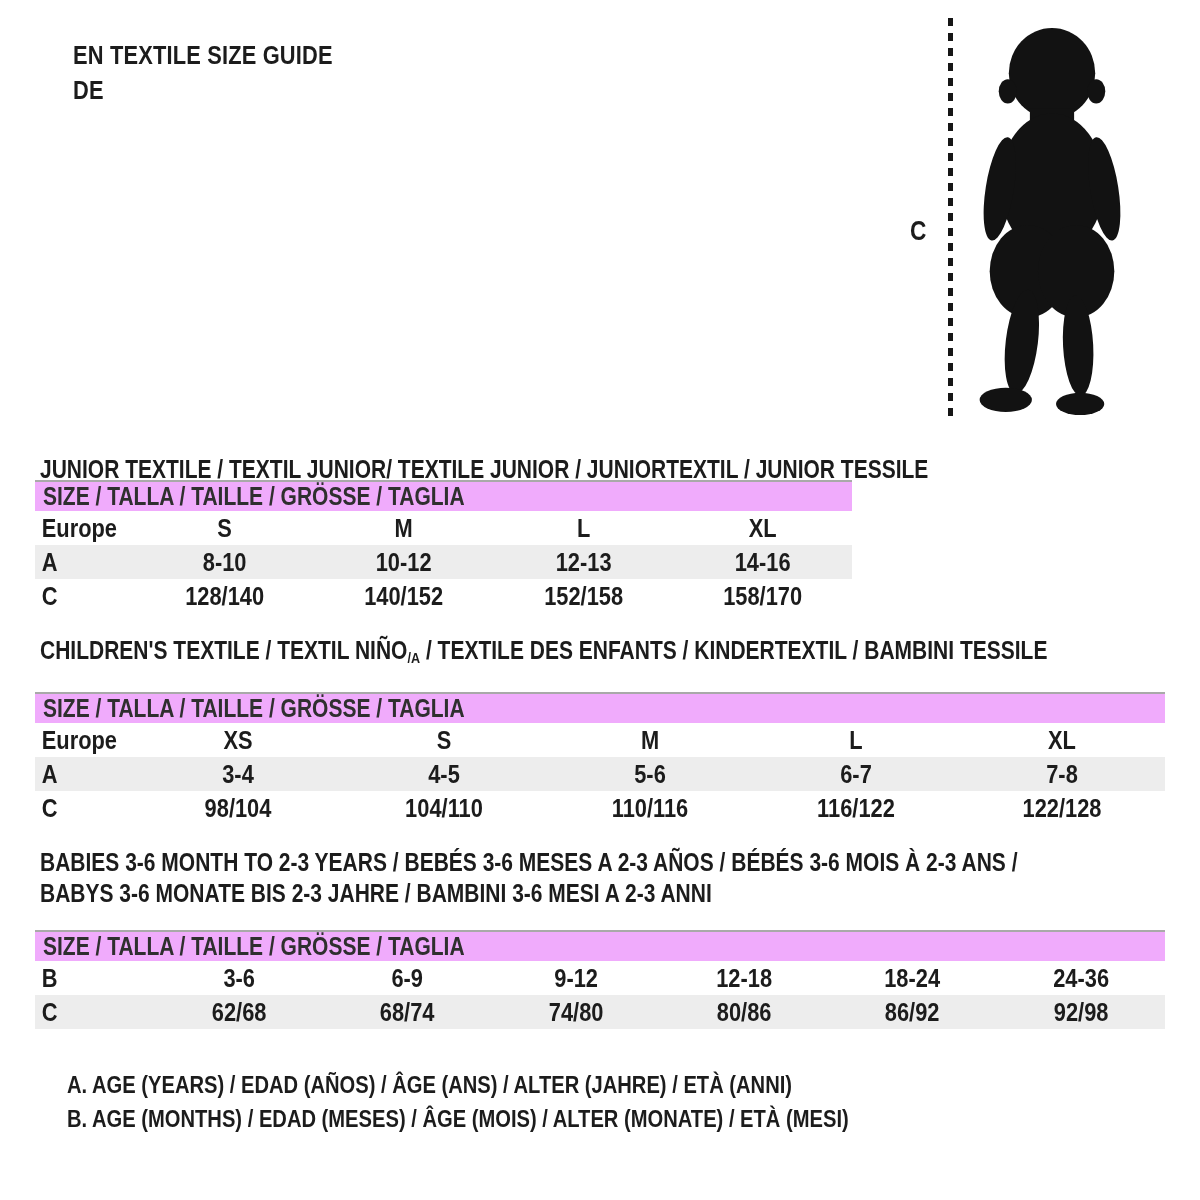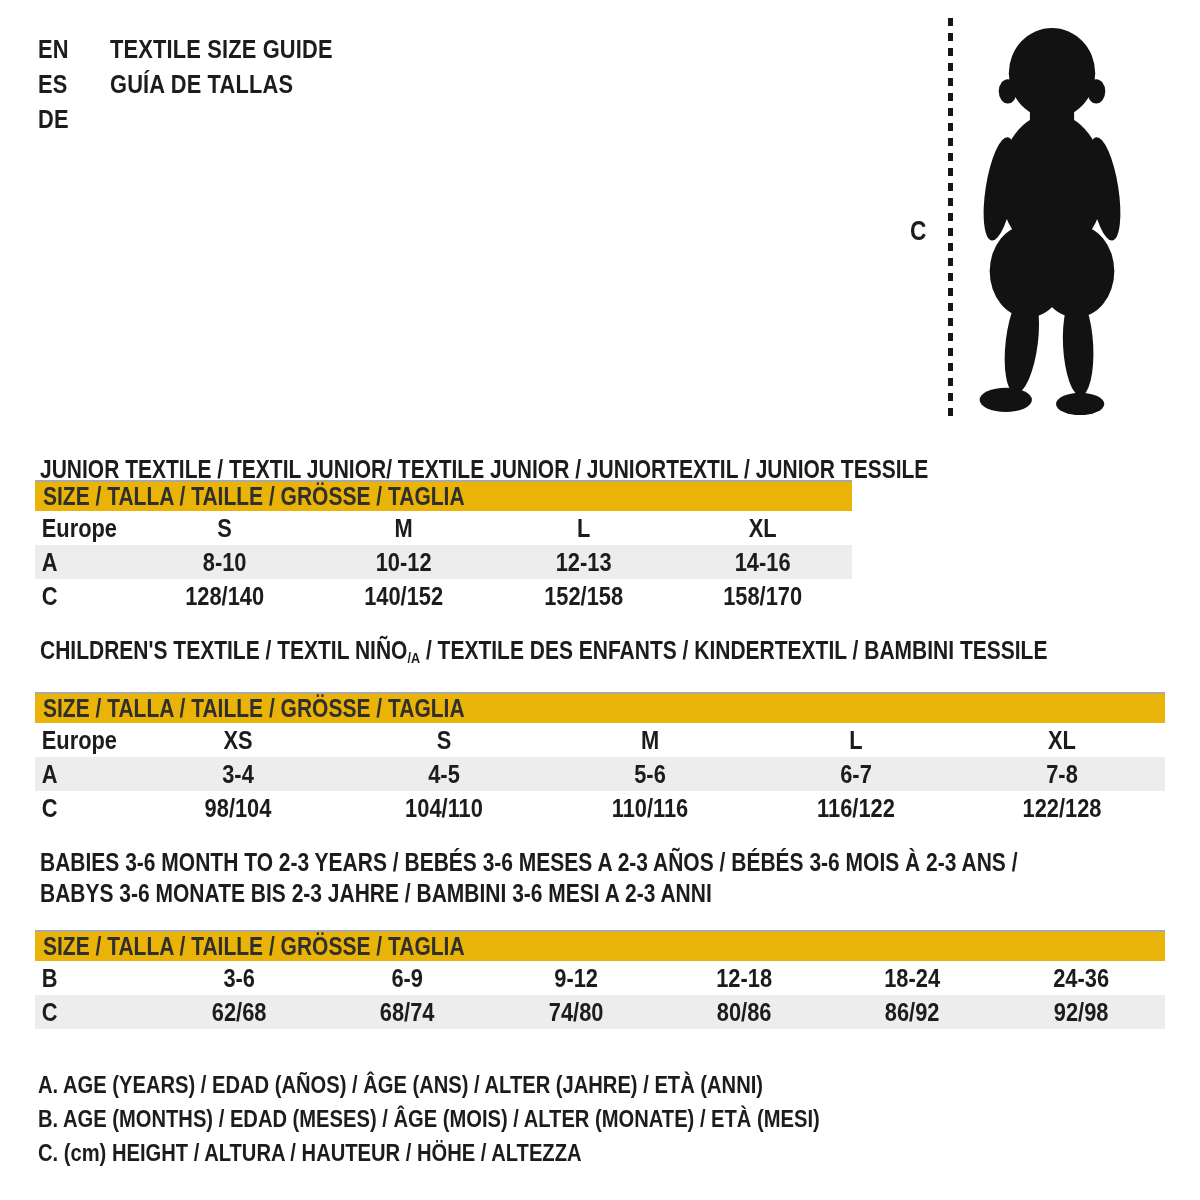--- a/index.html
+++ b/index.html
@@ -7,21 +7,21 @@
     position:relative; width:1200px; height:1200px; background:#fff;
     font-family:"Liberation Sans", sans-serif; font-weight:bold;
     color:#1c1c1c; overflow:hidden;
     -webkit-font-smoothing:antialiased;
   }
   
   .cx { display:inline-block; transform:scaleX(0.84); }
   .ox-l { transform-origin:0 50%; }
 
   
-  .lang-list { position:absolute; left:38px; top:32px; }
+  .lang-list { position:absolute; left:38px; top:38px;text-align:right; }
   .lang-row { display:flex; height:35px; align-items:center; font-size:26px; letter-spacing:0.2px; }
   .lang-code { width:72px; }
 
   
   .dash-line {
     position:absolute; left:948px; top:18px; width:5px; height:399px;
     background:repeating-linear-gradient(to bottom, #161616 0 8px, transparent 8px 15px);
   }
   .measure-c { position:absolute; left:910px; top:216px; font-size:27px; }
   .silhouette { position:absolute; left:963px; top:18px; }
@@ -32,48 +32,44 @@
   .title-children { top:635px; }
   .title-babies { top:847px; }
   .subscript { font-size:15px; vertical-align:-4px; }
 
   
   .size-table { position:absolute; left:35px; }
   .t1 { top:480px; width:817px; }
   .t2 { top:692px; width:1130px; }
   .t3 { top:930px; width:1130px; }
   .bar {
-    height:31px; box-sizing:border-box; background:#eab308;
+    height:31px; box-sizing:border-box; background:#f0abfc;
     border-top:2px solid #a9a9a9;
     display:flex; align-items:center; padding-left:8px;
     font-size:25px; color:#2f2f2f; white-space:nowrap;
   }
   .row { display:flex; height:34px; align-items:center; font-size:26px; }
   .row.shaded { background:#ededed; }
   .lbl { width:100px; box-sizing:border-box; padding-left:8px; transform:scaleX(0.84); transform-origin:0 50%; }
   .lbl-wide { width:120px; }
   .val { flex:1; text-align:center; transform:scaleX(0.84); }
 
   
   .legend { position:absolute; left:38px; top:1068px; font-size:24px; }
-  .legend-line { height:34px; display:flex; align-items:center; white-space:nowrap; }
+  .legend-line { height:34px; display:flex; align-items:center; white-space:nowrap;margin-left:29px; }
 </style>
 </head>
 <body>
 
 <div class="page">
 
   <div class="lang-list">
     <div class="lang-row">
       <span class="lang-code"><span class="cx ox-l">EN</span></span>
       <span><span class="cx ox-l">TEXTILE SIZE GUIDE</span></span>
-    </div>
-    <div class="lang-row">
-      <span class="lang-code"><span class="cx ox-l">ES</span></span>
-      <span><span class="cx ox-l">GUÍA DE TALLAS</span></span>
     </div>
     <div class="lang-row">
       <span class="lang-code"><span class="cx ox-l">DE</span></span>
     </div>
   </div>
 
   <div class="dash-line"></div>
   <div class="measure-c"><span class="cx ox-l">C</span></div>
   <svg class="silhouette" width="177" height="402" viewBox="0 0 175 400">
     <g fill="#121212">
@@ -184,18 +180,15 @@
     </div>
   </div>
 
   <div class="legend">
     <div class="legend-line">
       <span class="cx ox-l">A. AGE (YEARS) / EDAD (AÑOS) / ÂGE (ANS) / ALTER (JAHRE) / ETÀ (ANNI)</span>
     </div>
     <div class="legend-line">
       <span class="cx ox-l">B. AGE (MONTHS) / EDAD (MESES) / ÂGE (MOIS) / ALTER (MONATE) / ETÀ (MESI)</span>
     </div>
-    <div class="legend-line">
-      <span class="cx ox-l">C. (cm) HEIGHT / ALTURA / HAUTEUR / HÖHE / ALTEZZA</span>
-    </div>
   </div>
 
 </div>
 
 </body></html>

